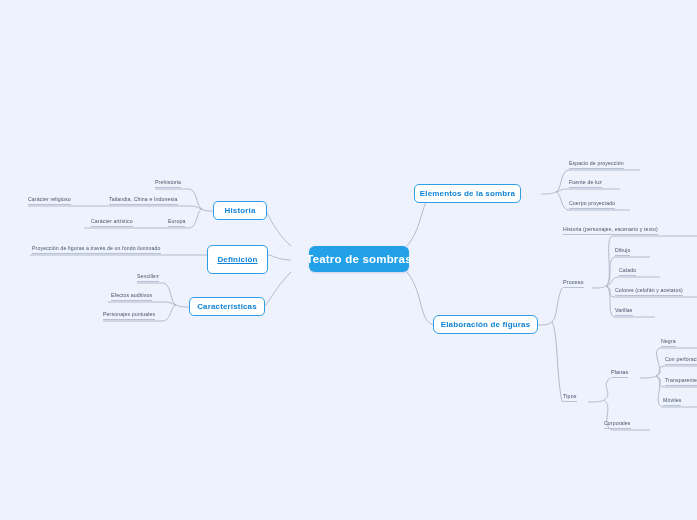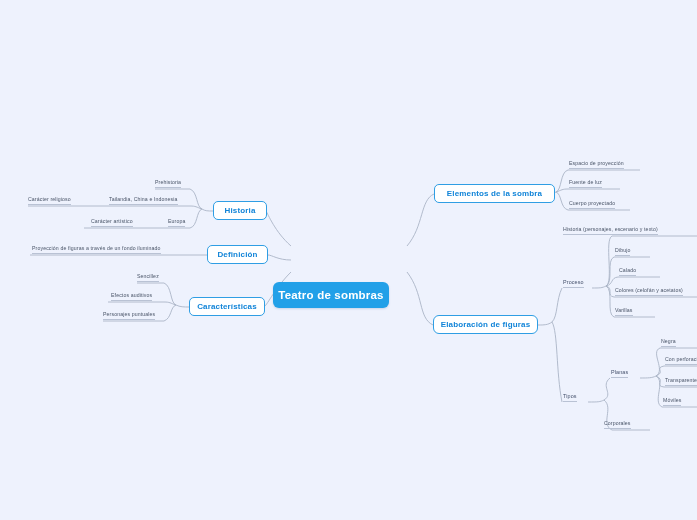--- a/index.html
+++ b/index.html
@@ -149,29 +149,29 @@
       <path d="M656,376 C666,372 654,368 664,366"></path>
       <path d="M656,376 C666,380 654,386 664,387"></path>
       <path d="M656,376 C666,382 652,402 662,407"></path>
       <path d="M660,348 L697,348"></path>
       <path d="M664,366 L697,366"></path>
       <path d="M664,387 L697,387"></path>
       <path d="M662,407 L697,407"></path>
     </g>
   </svg>
 
-  <div class="root-node" style="left:273px; top:246px; width:116px; height:26px;margin-top:36px;">Teatro de sombras</div>
+  <div class="root-node" style="left:309px; top:246px; width:100px; height:26px;">Teatro de sombras</div>
 
   <div class="branch-node" style="left:213px; top:201px; width:54px; height:19px;">Historia</div>
 
-  <div class="branch-node" style="left:207px; top:245px; width:61px; height:19px;">Definición</div>
+  <div class="branch-node" style="left:207px; top:245px; width:61px; height:29px;text-decoration:underline;">Definición</div>
 
   <div class="branch-node" style="left:189px; top:297px; width:76px; height:19px;">Características</div>
 
-  <div class="branch-node" style="left:434px; top:184px; width:121px; height:19px;">Elementos de la sombra</div>
+  <div class="branch-node" style="left:414px; top:184px; width:107px; height:19px;">Elementos de la sombra</div>
 
   <div class="branch-node" style="left:433px; top:315px; width:105px; height:19px;border-radius:6px;">Elaboración de figuras</div>
 
   <div class="leaf left" style="left:155px; top:180px;">Prehistoria</div>
 
   <div class="leaf left" style="left:109px; top:197px;">Tailandia, China e Indonesia</div>
 
   <div class="leaf left" style="left:28px; top:197px;">Carácter religioso</div>
 
   <div class="leaf left" style="left:91px; top:219px;">Carácter artístico</div>

